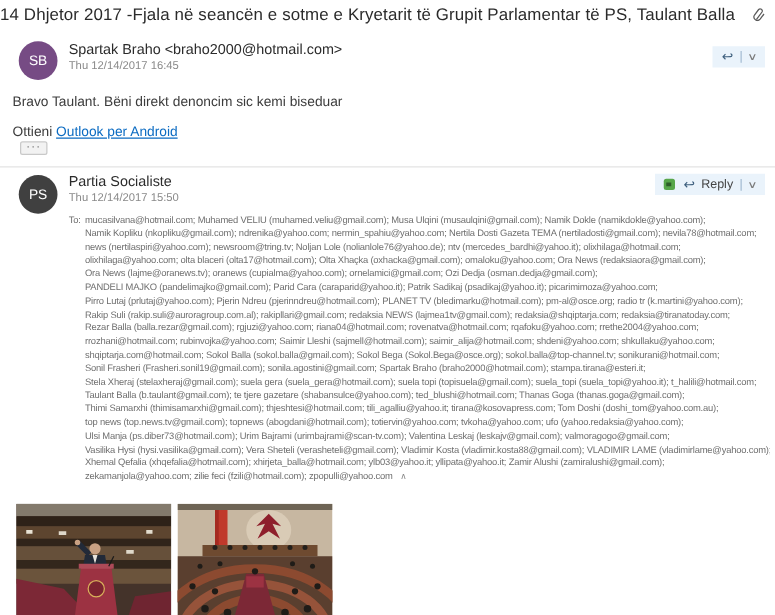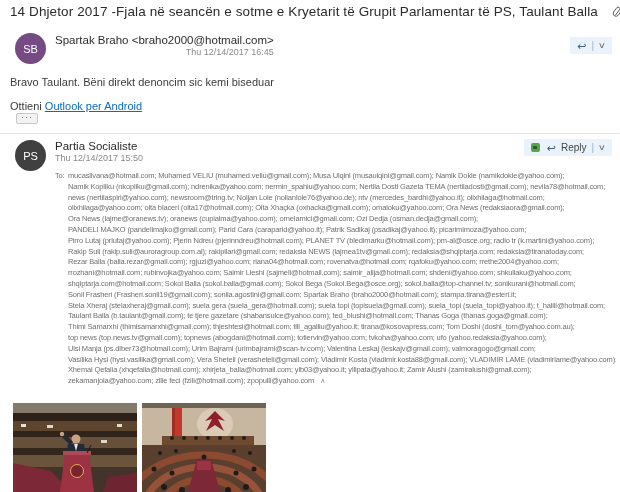--- a/index.html
+++ b/index.html
@@ -1,38 +1,38 @@
 <!DOCTYPE html>
 <html><head>
 <meta charset="utf-8">
 <style>
   html,body{margin:0;padding:0;background:#fff;}
   .page{position:relative;width:620px;height:492px;background:#ffffff;overflow:hidden;
         font-family:"Liberation Sans",sans-serif;color:#333;}
 
   
-  .subject-row{position:absolute;left:10px;top:4px;right:8px;display:flex;align-items:flex-start;}
+  .subject-row{position:absolute;left:0;top:4px;right:8px;display:flex;align-items:flex-start;}
   .subject{font-size:13.5px;color:#2b2b2b;letter-spacing:0.1px;white-space:nowrap;}
   .attach-group{display:flex;align-items:center;margin-left:14px;margin-top:2px;color:#555;font-size:9px;gap:2px;cursor:pointer;}
   .attach-group svg{display:block;}
   .chev{color:#7a7a7a;font-size:8px;transform:scaleX(1.4);display:inline-block;}
 
   
   .avatar{position:absolute;width:31px;height:31px;border-radius:50%;color:#fff;
           font-size:11px;display:flex;align-items:center;justify-content:center;}
   .sender{font-size:11.5px;color:#2b2b2b;}
   .mdate{font-size:9px;color:#8a8a8a;margin-top:1px;}
   .actions{position:absolute;right:8px;display:flex;align-items:center;background:#eaf3fb;
            padding:3px 7px;font-size:10px;color:#444;gap:5px;cursor:pointer;}
   .reply-arrow{font-size:11px;color:#3e5f7e;line-height:10px;}
   .actions .sep{color:#9ab4cc;font-size:10px;}
 
   
   .avatar1{left:15px;top:33px;}
-  .hdr1{position:absolute;left:55px;top:34px;text-align:right;}
+  .hdr1{position:absolute;left:55px;top:34px;}
   .actions1{top:37px;}
   .body1{position:absolute;left:10px;top:76px;font-size:11px;color:#3c3c3c;}
   .footer1{position:absolute;left:10px;top:100px;font-size:11px;color:#3c3c3c;}
   .footer1 a{color:#0b6bc2;text-decoration:underline;cursor:pointer;}
   .ellipsis-btn{position:absolute;left:16px;top:113px;background:#f2f2f2;border:1px solid #c9c9c9;
                 border-radius:2px;color:#666;font-size:9px;line-height:5px;padding:1px 4px 3px 4px;
                 letter-spacing:1px;cursor:pointer;font-family:"Liberation Sans",sans-serif;}
   .divider{position:absolute;left:0;right:0;top:133px;border-top:1px solid #e4e4e4;}
 
   

